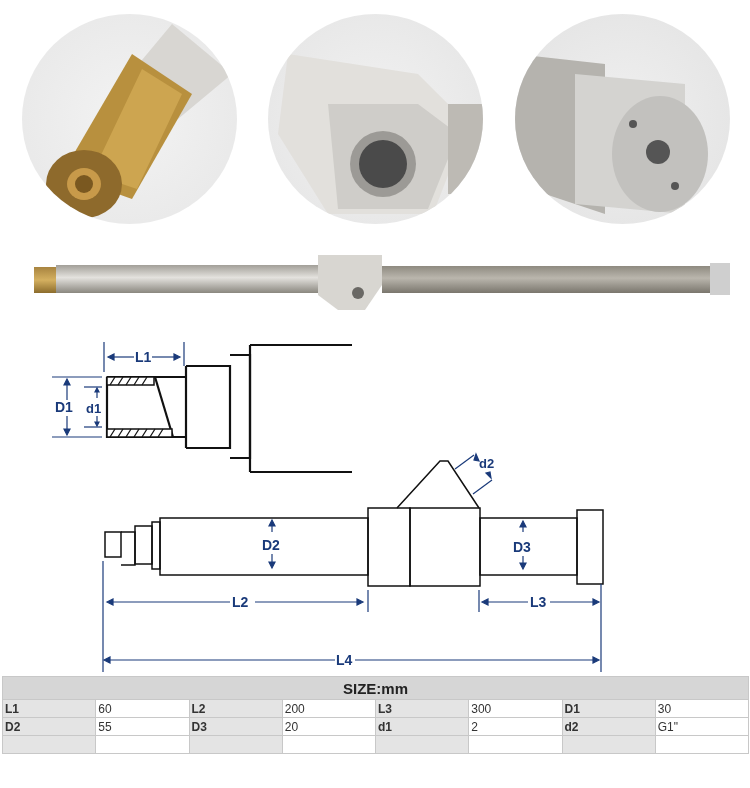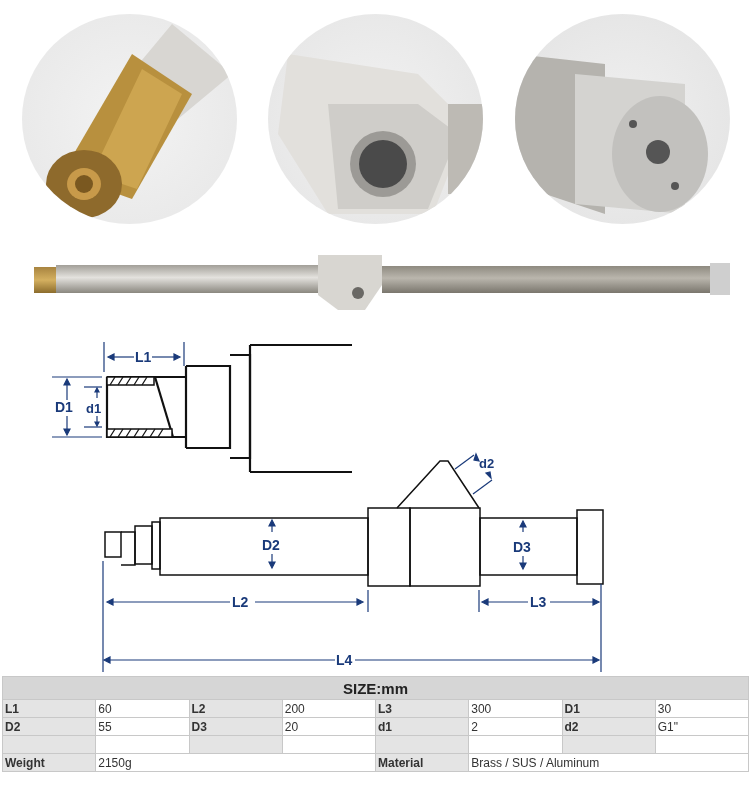--- a/index.html
+++ b/index.html
@@ -213,20 +213,14 @@
   <tr>
     <td class="lbl"></td>
     <td class="val"></td>
     <td class="lbl"></td>
     <td class="val"></td>
     <td class="lbl"></td>
     <td class="val"></td>
     <td class="lbl"></td>
     <td class="val"></td>
   </tr>
-  <tr>
-    <td class="lbl">Weight</td>
-    <td class="val" colspan="3">2150g</td>
-    <td class="lbl">Material</td>
-    <td class="val" colspan="3">Brass / SUS / Aluminum</td>
-  </tr>
 </tbody>
   </table>
 
 </body></html>

